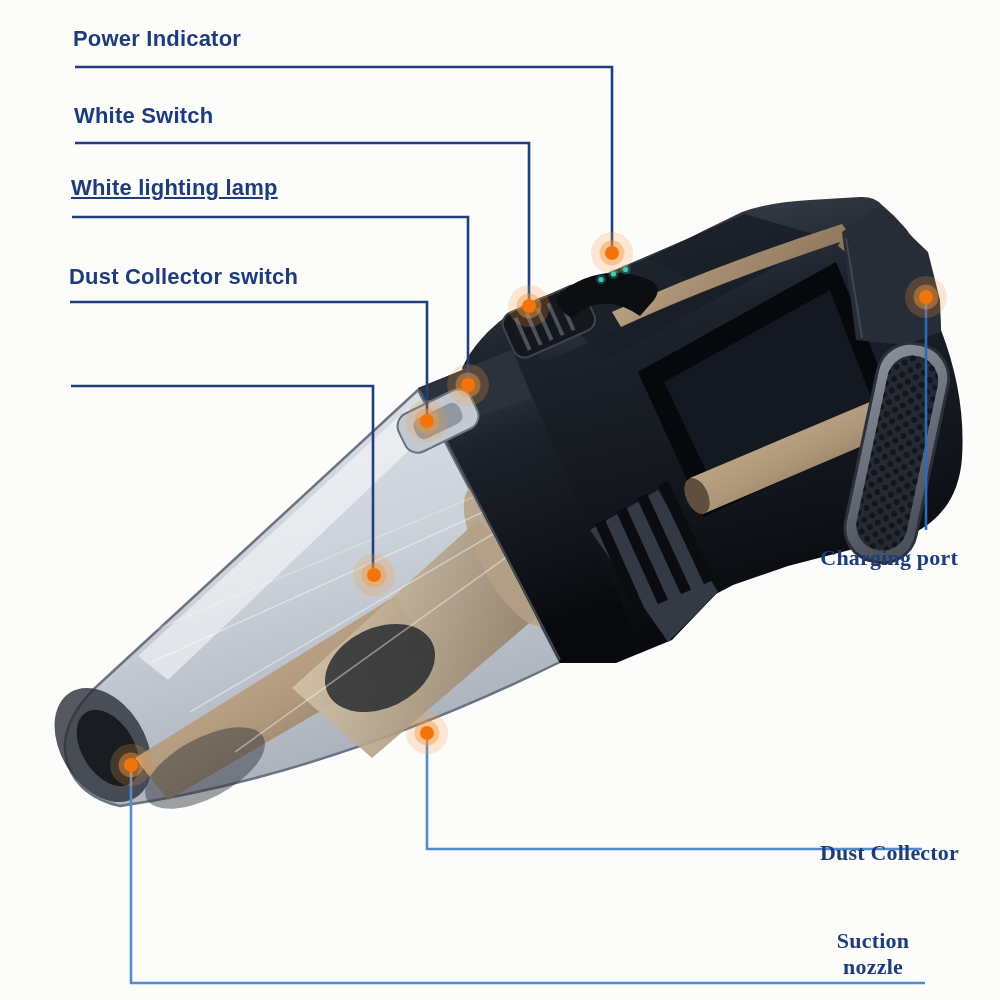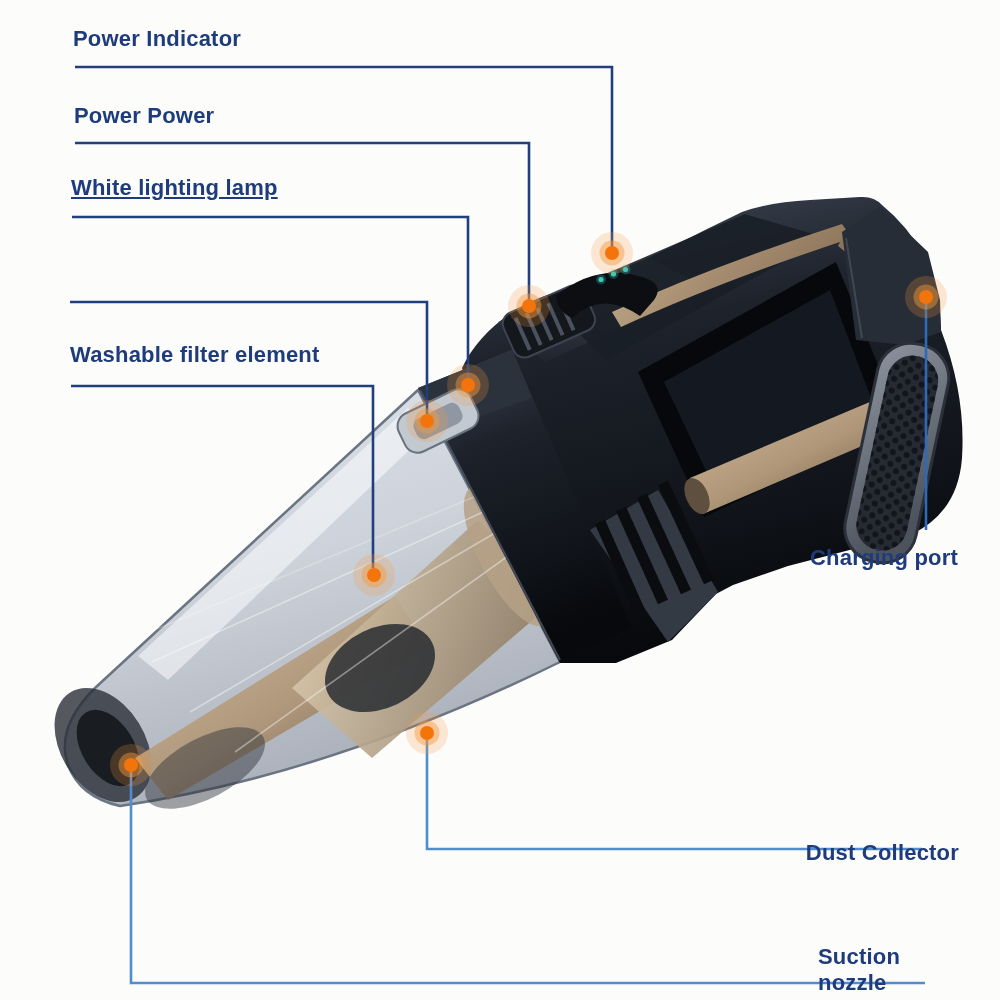--- a/index.html
+++ b/index.html
@@ -16,22 +16,22 @@
   svg.layer{position:absolute;left:0;top:0;width:1000px;height:1000px;}
   .label{
     position:absolute;
     font-weight:700;
     font-size:22px;
     line-height:24px;
     color:var(--label-text,#1e3c7c);
     letter-spacing:.2px;
     white-space:nowrap;
   }
-  .label.right{text-align:left;}
-  #lbl-suction{white-space:normal;line-height:1.16;width:110px;margin-top:16px;}
+  .label.right{text-align:center;font-family:Liberation Serif, serif;}
+  #lbl-suction{white-space:normal;line-height:1.16;width:110px;}
   
   .cline{fill:none;stroke-width:2.6;}
   .cline.dark{stroke:var(--line-dark,#1f3f7d);}
   .cline.medium{stroke:var(--line-medium,#2e6ab8);}
   .cline.light{stroke:var(--line-light,#528ccf);}
   .dot-glow-outer{fill:var(--dot-glow,#f69a3f);opacity:.22;}
   .dot-glow-inner{fill:var(--dot-glow,#f69a3f);opacity:.45;}
   .dot-core{fill:var(--dot-core,#f4740c);}
   .led{fill:var(--led-teal,#3bc9bb);}
   .led-glow{fill:var(--led-teal,#3bc9bb);opacity:.28;}
@@ -245,20 +245,20 @@
         <circle class="dot-core" r="7"></circle>
     </g>
     <g transform="translate(131,765)">
       <circle class="dot-glow-outer" r="21"></circle>
         <circle class="dot-glow-inner" r="12.5"></circle>
         <circle class="dot-core" r="7"></circle>
     </g>
   </svg>
 
   <div class="label" id="lbl-power-indicator" style="left:73px;top:27px;">Power Indicator</div>
-  <div class="label" id="lbl-power-switch" style="left:74px;top:104px;">Power Power</div>
+  <div class="label" id="lbl-power-switch" style="left:74px;top:104px;">White Switch</div>
   <div class="label" id="lbl-white-lighting-lamp" style="left:71px;top:176px;text-decoration:underline;">White lighting lamp</div>
-  <div class="label" id="lbl-washable-filter" style="left:70px;top:343px;">Washable filter element</div>
+  <div class="label" id="lbl-dust-collector-switch" style="left:69px;top:265px;">Dust Collector switch</div>
   <div class="label right" id="lbl-charging-port" style="right:42px;top:546px;">Charging port</div>
   <div class="label right" id="lbl-dust-collector" style="right:41px;top:841px;">Dust Collector</div>
   <div class="label right" id="lbl-suction" style="right:72px;top:928px;">Suction nozzle</div>
 
 </div>
 
 </body></html>

